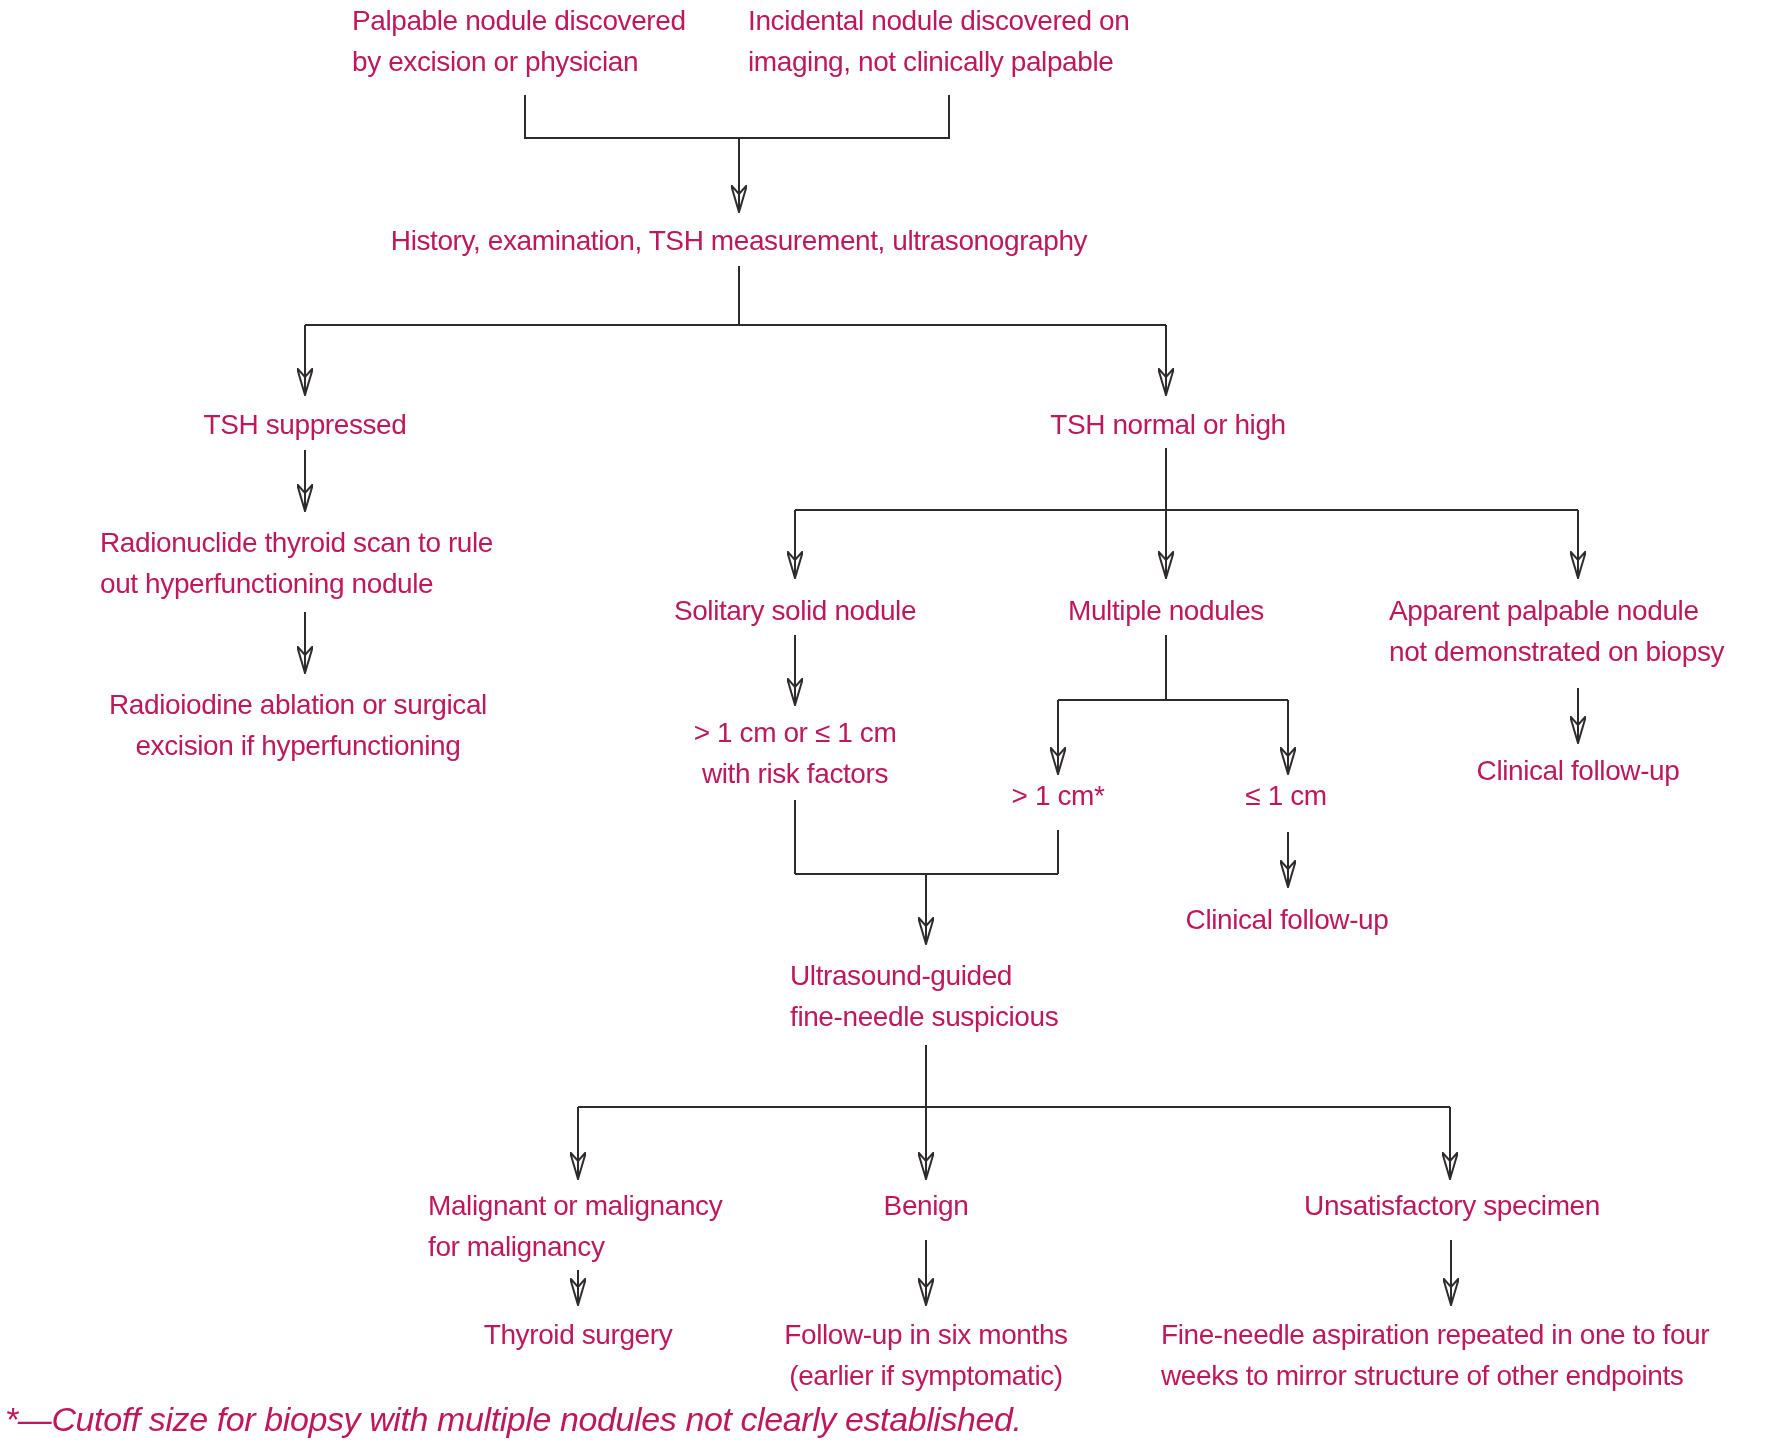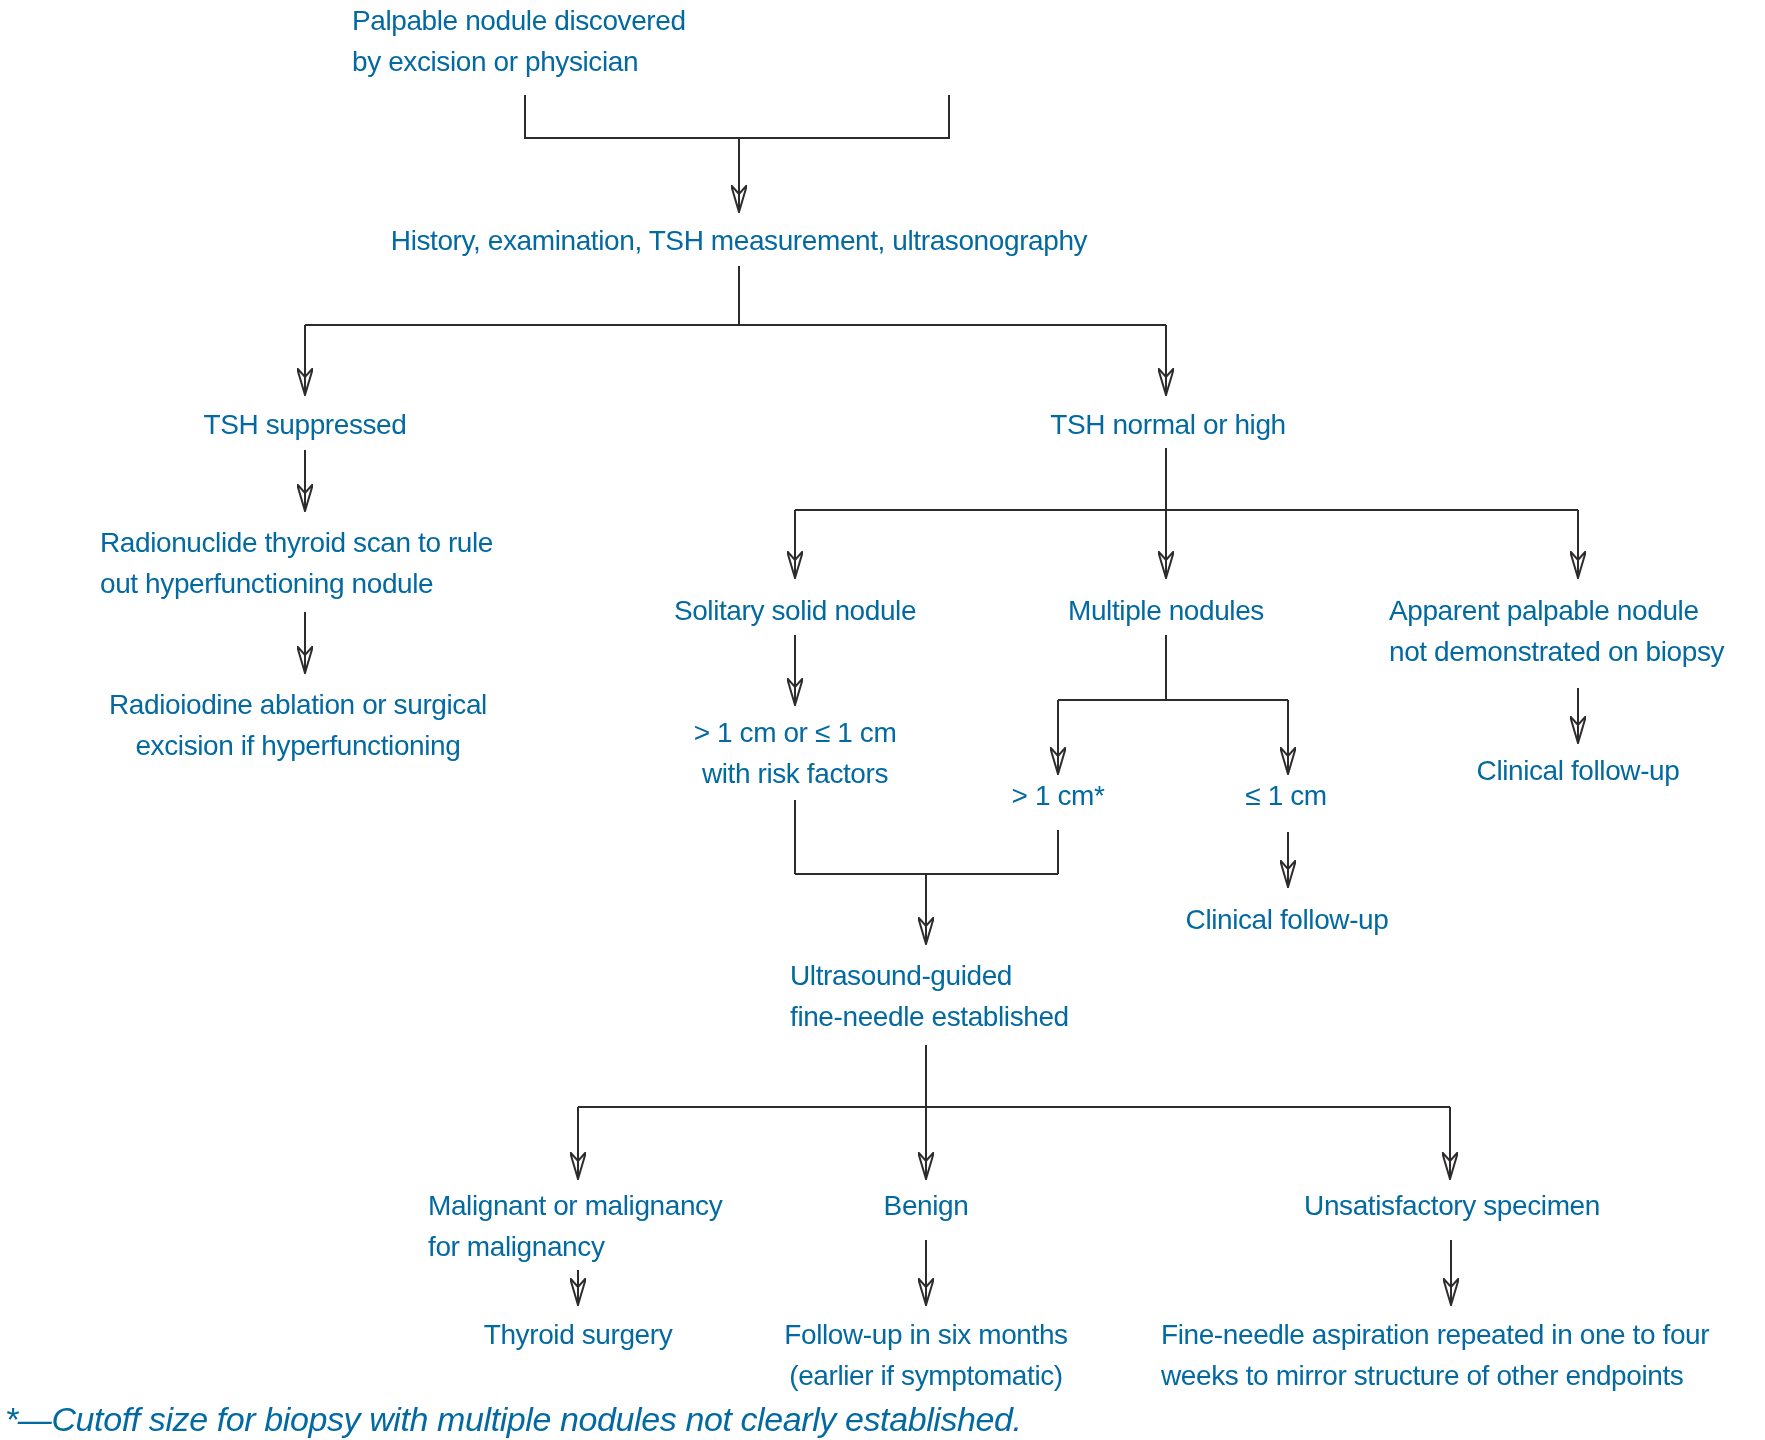--- a/index.html
+++ b/index.html
@@ -7,21 +7,21 @@
     padding: 0;
     background: #ffffff;
   }
   #canvas {
     position: relative;
     width: 1765px;
     height: 1440px;
     background: #ffffff;
     overflow: hidden;
     font-family: "Liberation Sans", "DejaVu Sans", sans-serif;
-    color: #0369a1;
+    color: #be185d;
   }
   #connectors {
     position: absolute;
     left: 0; top: 0;
     width: 1765px;
     height: 1440px;
   }
   #connectors path {
     stroke: #2e2b2c;
     stroke-width: 2;
@@ -93,20 +93,24 @@
     <path d="M578 1270 V1304" marker-end="url(#ah)"></path>
     <path d="M926 1240 V1304" marker-end="url(#ah)"></path>
     <path d="M1451 1240 V1304" marker-end="url(#ah)"></path>
   </svg>
 
   <div class="node" style="left:352px; top:0;">
     <span>Palpable nodule discovered</span>
     <span>by excision or physician</span>
   </div>
 
+  <div class="node" style="left:748px; top:0;">
+    <span>Incidental nodule discovered on</span>
+    <span>imaging, not clinically palpable</span>
+  </div>
 
   <div class="node c" style="left:739px; top:220px;">
     <span>History, examination, TSH measurement, ultrasonography</span>
   </div>
 
   <div class="node c" style="left:305px; top:404px;">
     <span>TSH suppressed</span>
   </div>
 
   <div class="node c" style="left:1168px; top:404px;">
@@ -152,21 +156,21 @@
   <div class="node c" style="left:1578px; top:750px;">
     <span>Clinical follow-up</span>
   </div>
 
   <div class="node c" style="left:1287px; top:899px;">
     <span>Clinical follow-up</span>
   </div>
 
   <div class="node" style="left:790px; top:955px;">
     <span>Ultrasound-guided</span>
-    <span>fine-needle established</span>
+    <span>fine-needle suspicious</span>
   </div>
 
   <div class="node" style="left:428px; top:1185px;">
     <span>Malignant or malignancy</span>
     <span>for malignancy</span>
   </div>
 
   <div class="node c" style="left:926px; top:1185px;">
     <span>Benign</span>
   </div>

